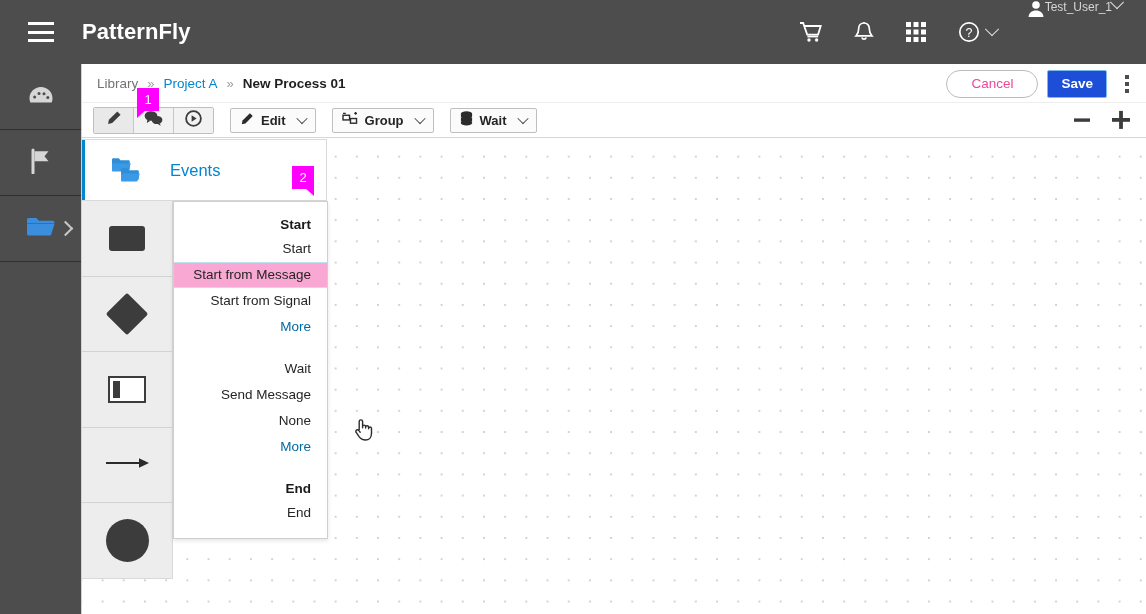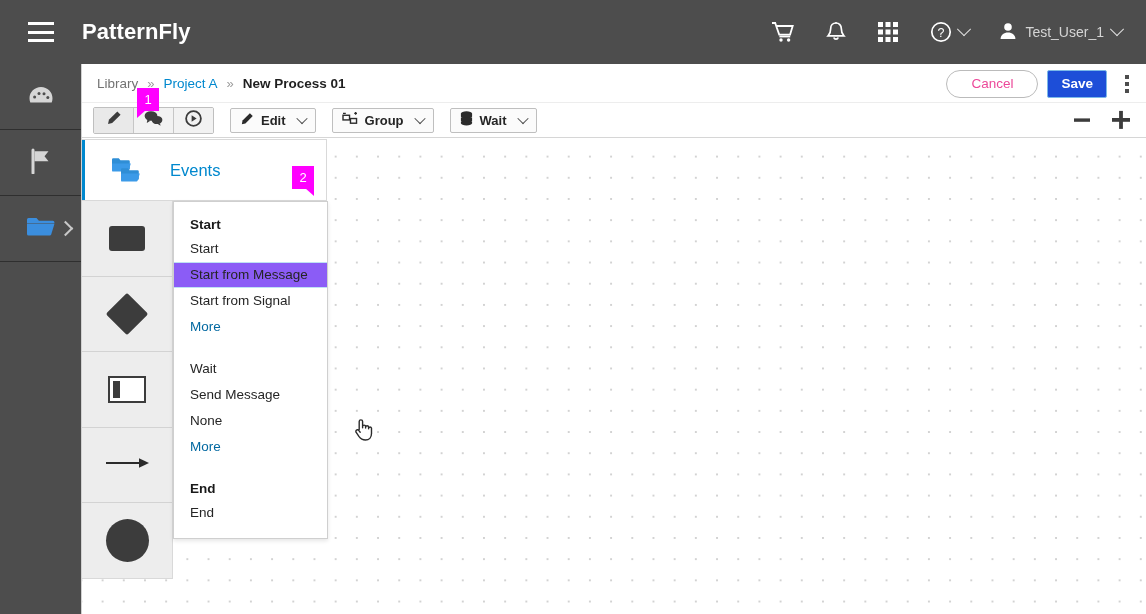--- a/index.html
+++ b/index.html
@@ -73,24 +73,23 @@
     display: flex;
     align-items: center;
     justify-content: center;
     color: #ffffff;
     padding: 0 16px;
     cursor: pointer;
   }
   .mh-item svg { display: block; }
   .mh-user {
     display: flex;
-    align-items: center;
-    gap: 8px;
+    align-items: flex-start;
     color: #d5d5d5;
-    font-size: 14px;
+    font-size: 12px;
     padding: 0 6px 0 14px;
     height: 64px;
     cursor: pointer;
   }
   .chev {
     display: inline-block;
     width: 9px; height: 9px;
     border-right: 1.6px solid #e0e0e0;
     border-bottom: 1.6px solid #e0e0e0;
     transform: rotate(45deg) translate(-2px,-2px);
@@ -271,20 +270,21 @@
 
   
   .canvas {
     position: relative;
     height: 474px;
     background-color: #ffffff;
     background-image: radial-gradient(#d2d2d2 1px, transparent 1.1px);
     background-size: 21.2px 21.2px;
     background-position: 10px 8px;
     overflow: hidden;
+    text-align: right;
   }
 
   
   .palette {
     position: absolute;
     top: 1px;
     left: 0px;
     width: 91px;
     background: #ffffff;
     z-index: 5;
@@ -390,21 +390,21 @@
   }
   .menu-item {
     font-size: 13.5px;
     color: #252525;
     padding: 4px 16px 5px;
     cursor: pointer;
     line-height: 17px;
   }
   .menu-item.more { color: #0369a1; }
   .menu-item.selected {
-    background: #8b5cf6;
+    background: #f9a8d4;
     border-top: 1px solid #bee1f4;
     border-bottom: 1px solid #bee1f4;
     padding-top: 3px;
     padding-bottom: 4px;
   }
   .menu-spacer { height: 16px; }
 
   
   .cursor-hand {
     position: absolute;

